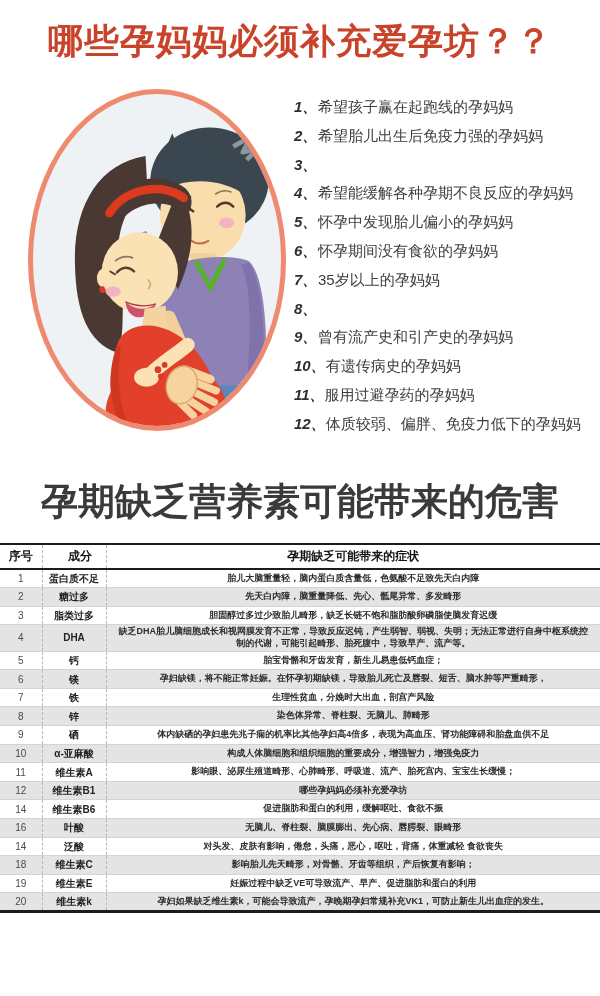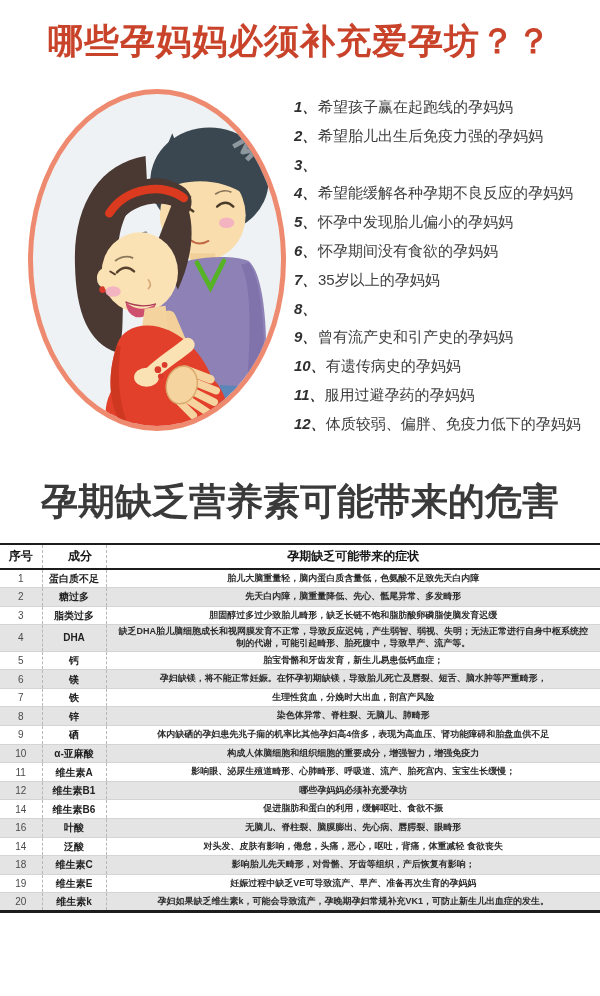--- a/index.html
+++ b/index.html
@@ -307,21 +307,21 @@
 
   <tr>
     <td class="c1">18</td>
     <td class="c2">维生素C</td>
     <td class="c3">影响胎儿先天畸形，对骨骼、牙齿等组织，产后恢复有影响；</td>
   </tr>
 
   <tr>
     <td class="c1">19</td>
     <td class="c2">维生素E</td>
-    <td class="c3">妊娠过程中缺乏VE可导致流产、早产、准备再次生育的孕妈妈</td>
+    <td class="c3">妊娠过程中缺乏VE可导致流产、早产、促进脂肪和蛋白的利用</td>
   </tr>
 
   <tr>
     <td class="c1">20</td>
     <td class="c2">维生素k</td>
     <td class="c3">孕妇如果缺乏维生素k，可能会导致流产，孕晚期孕妇常规补充VK1，可防止新生儿出血症的发生。</td>
   </tr>
 </tbody>
 </table>
 

